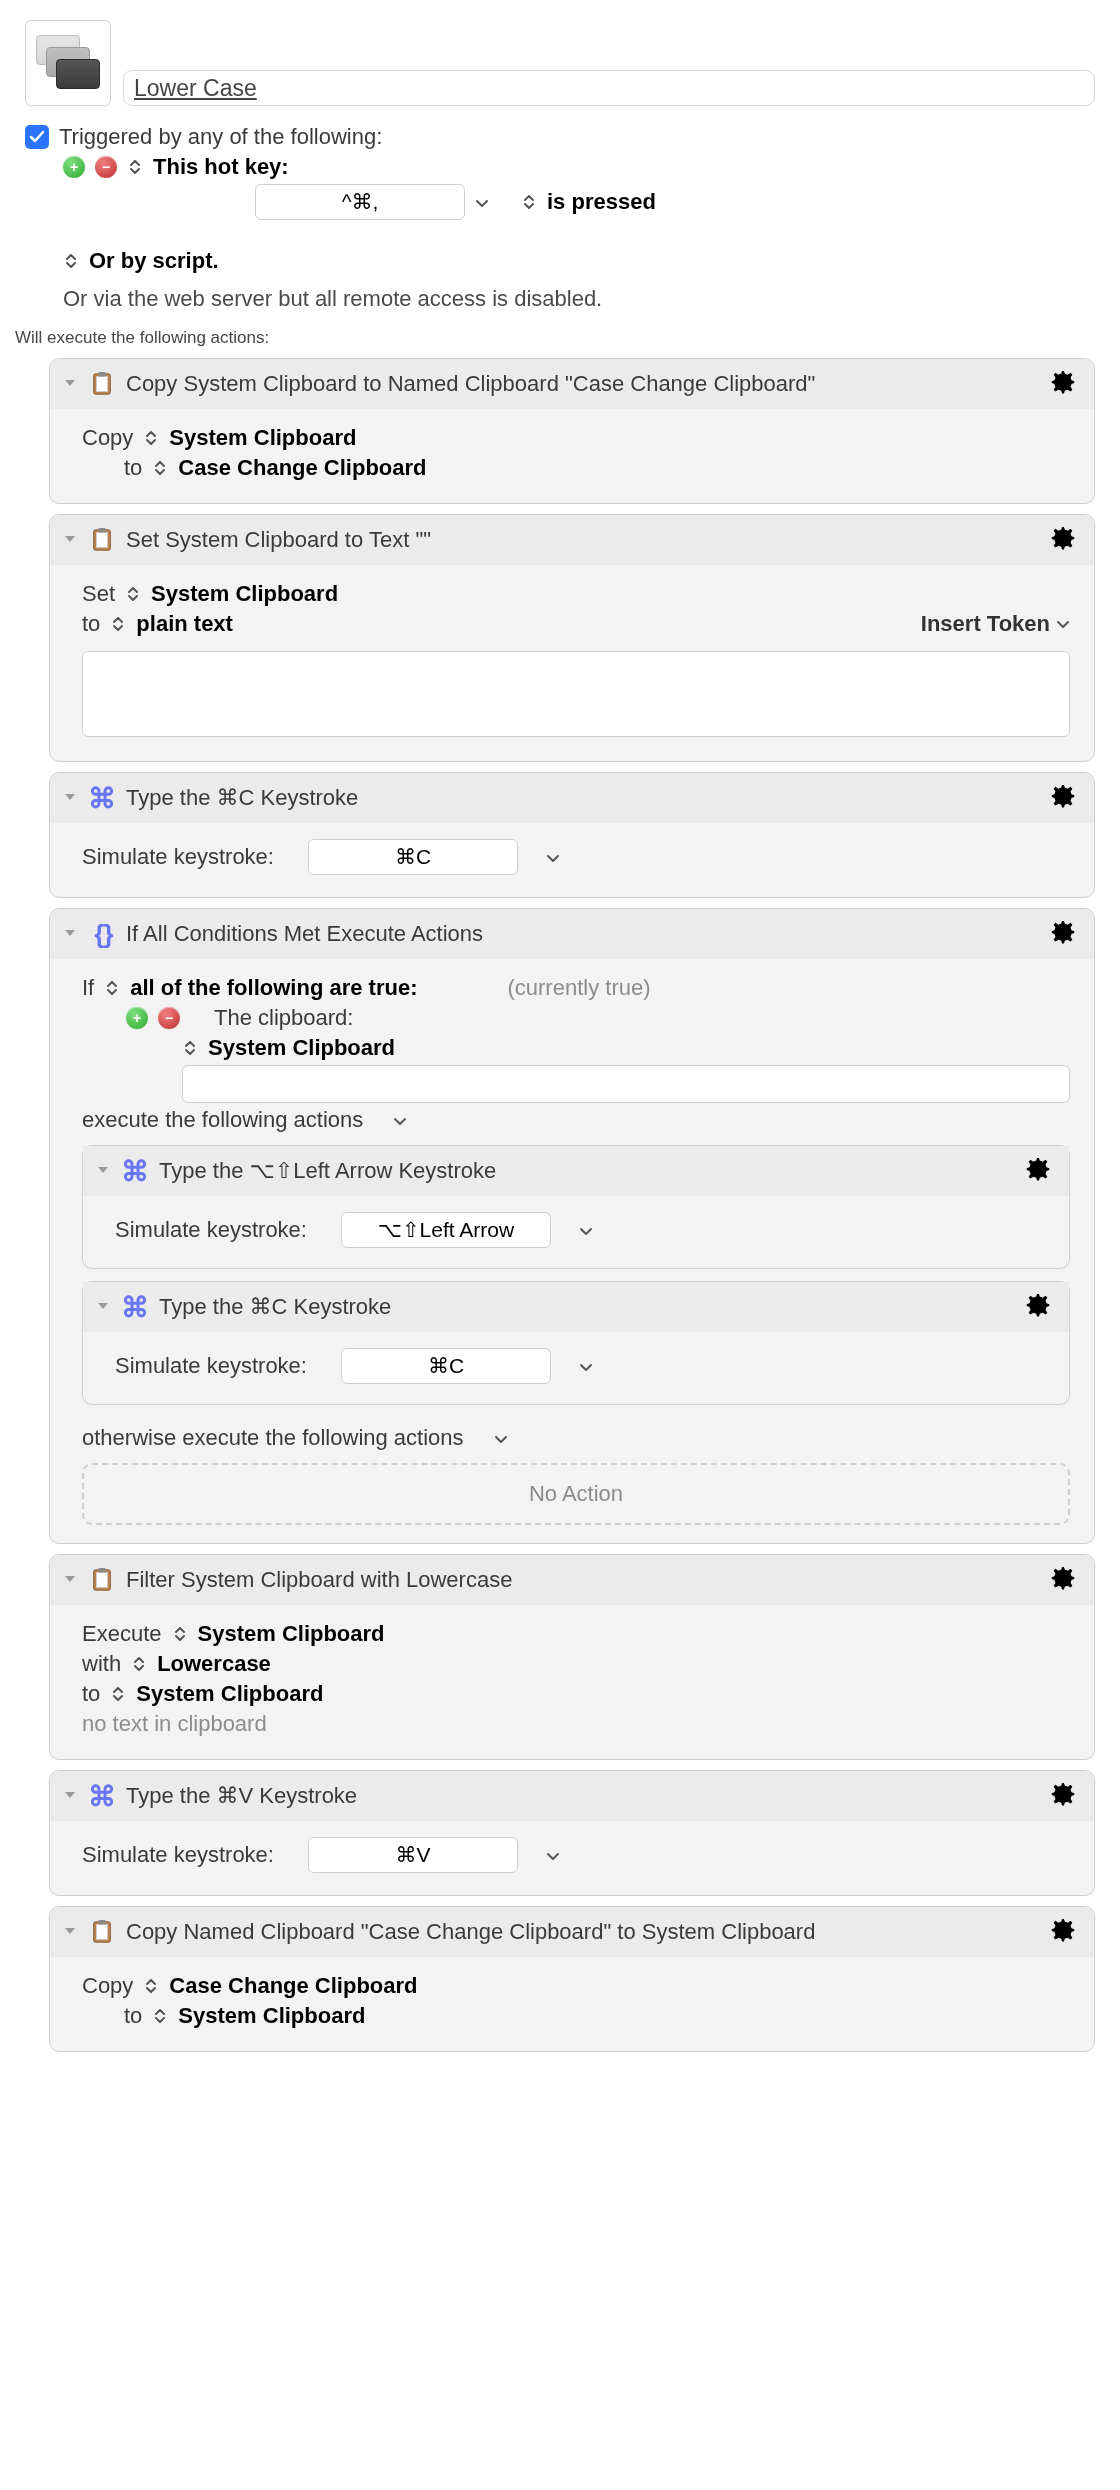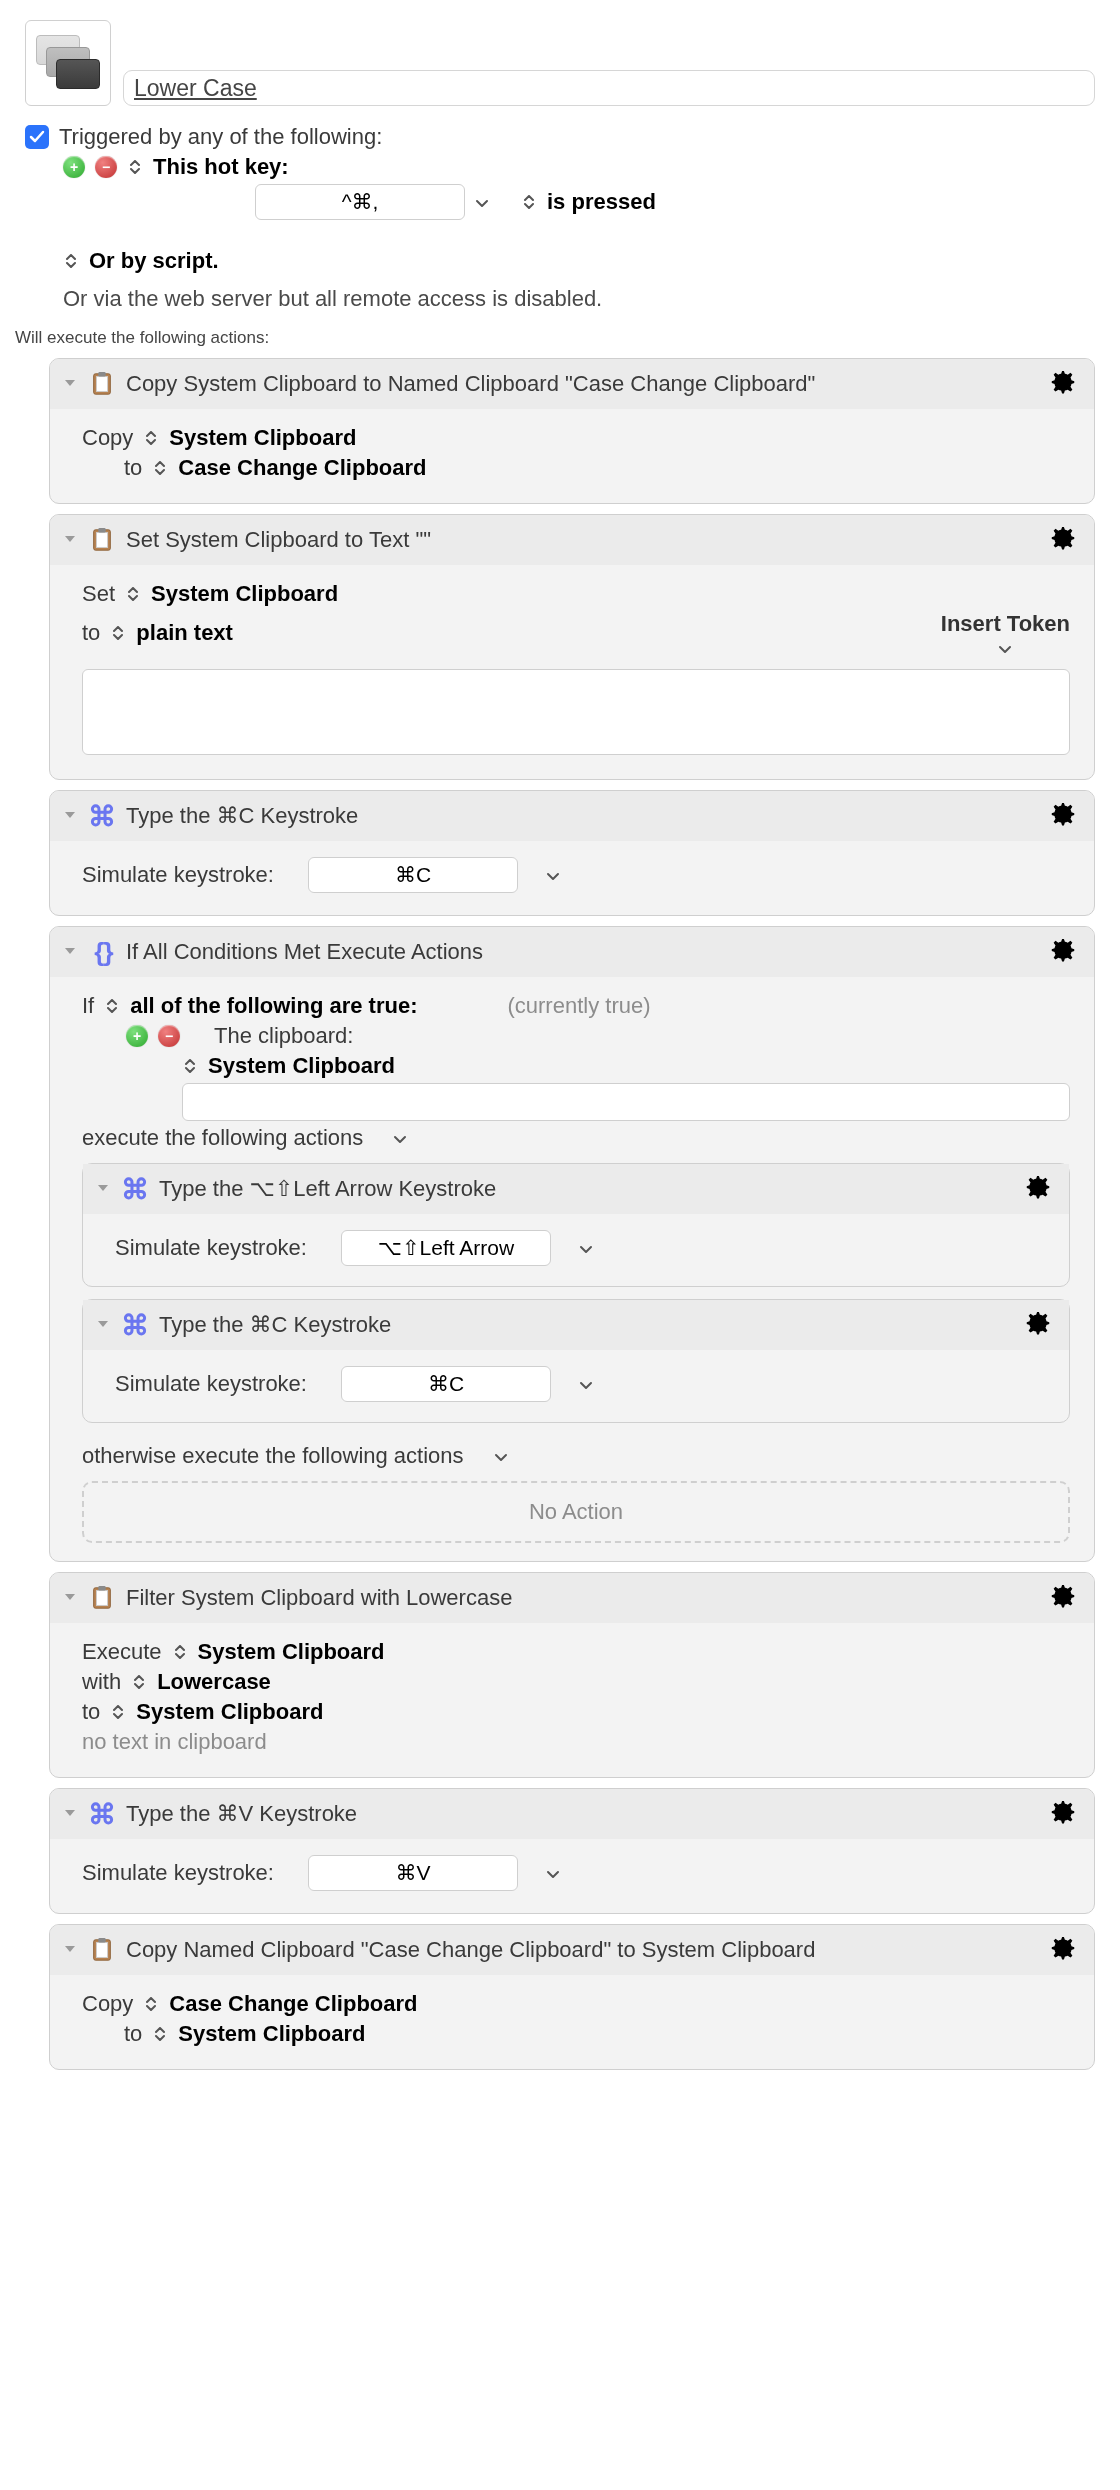--- a/index.html
+++ b/index.html
@@ -120,21 +120,21 @@
     background:#fff;
     border:1px solid #cfcfcf;
     border-radius:6px;
     margin-top:10px;
     resize:none;
     font-size:21px;
     padding:8px;
   }
   .insert-token {
     display:flex; align-items:center; gap:6px;
-    font-weight:600; color:#333;flex-direction:column;
+    font-weight:600; color:#333;
   }
   .hint { color:#8c8c8c; }
   .no-action {
     border:2px dashed #cfcfcf;
     border-radius:10px;
     text-align:center;
     padding:16px 0;
     color:#8c8c8c;
     font-size:22px;
     margin-top:12px;

